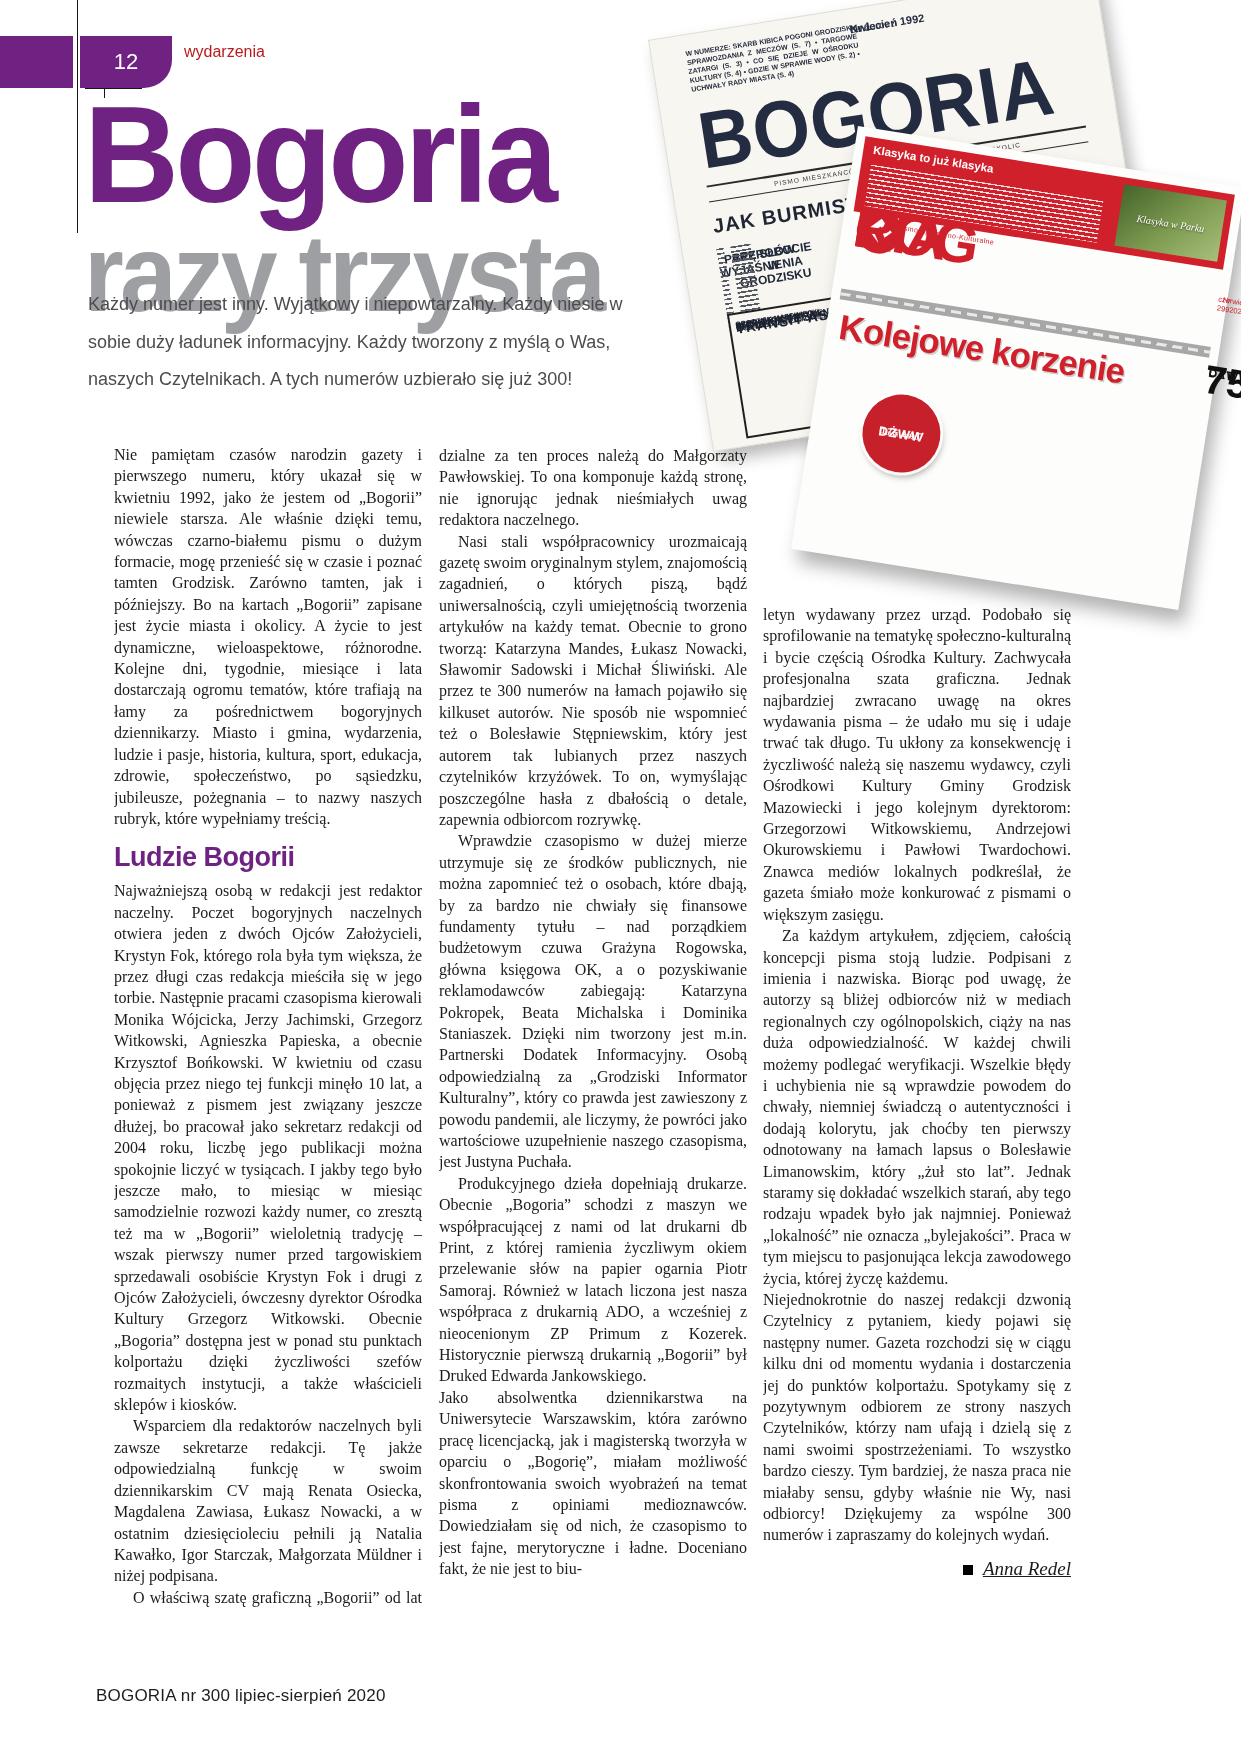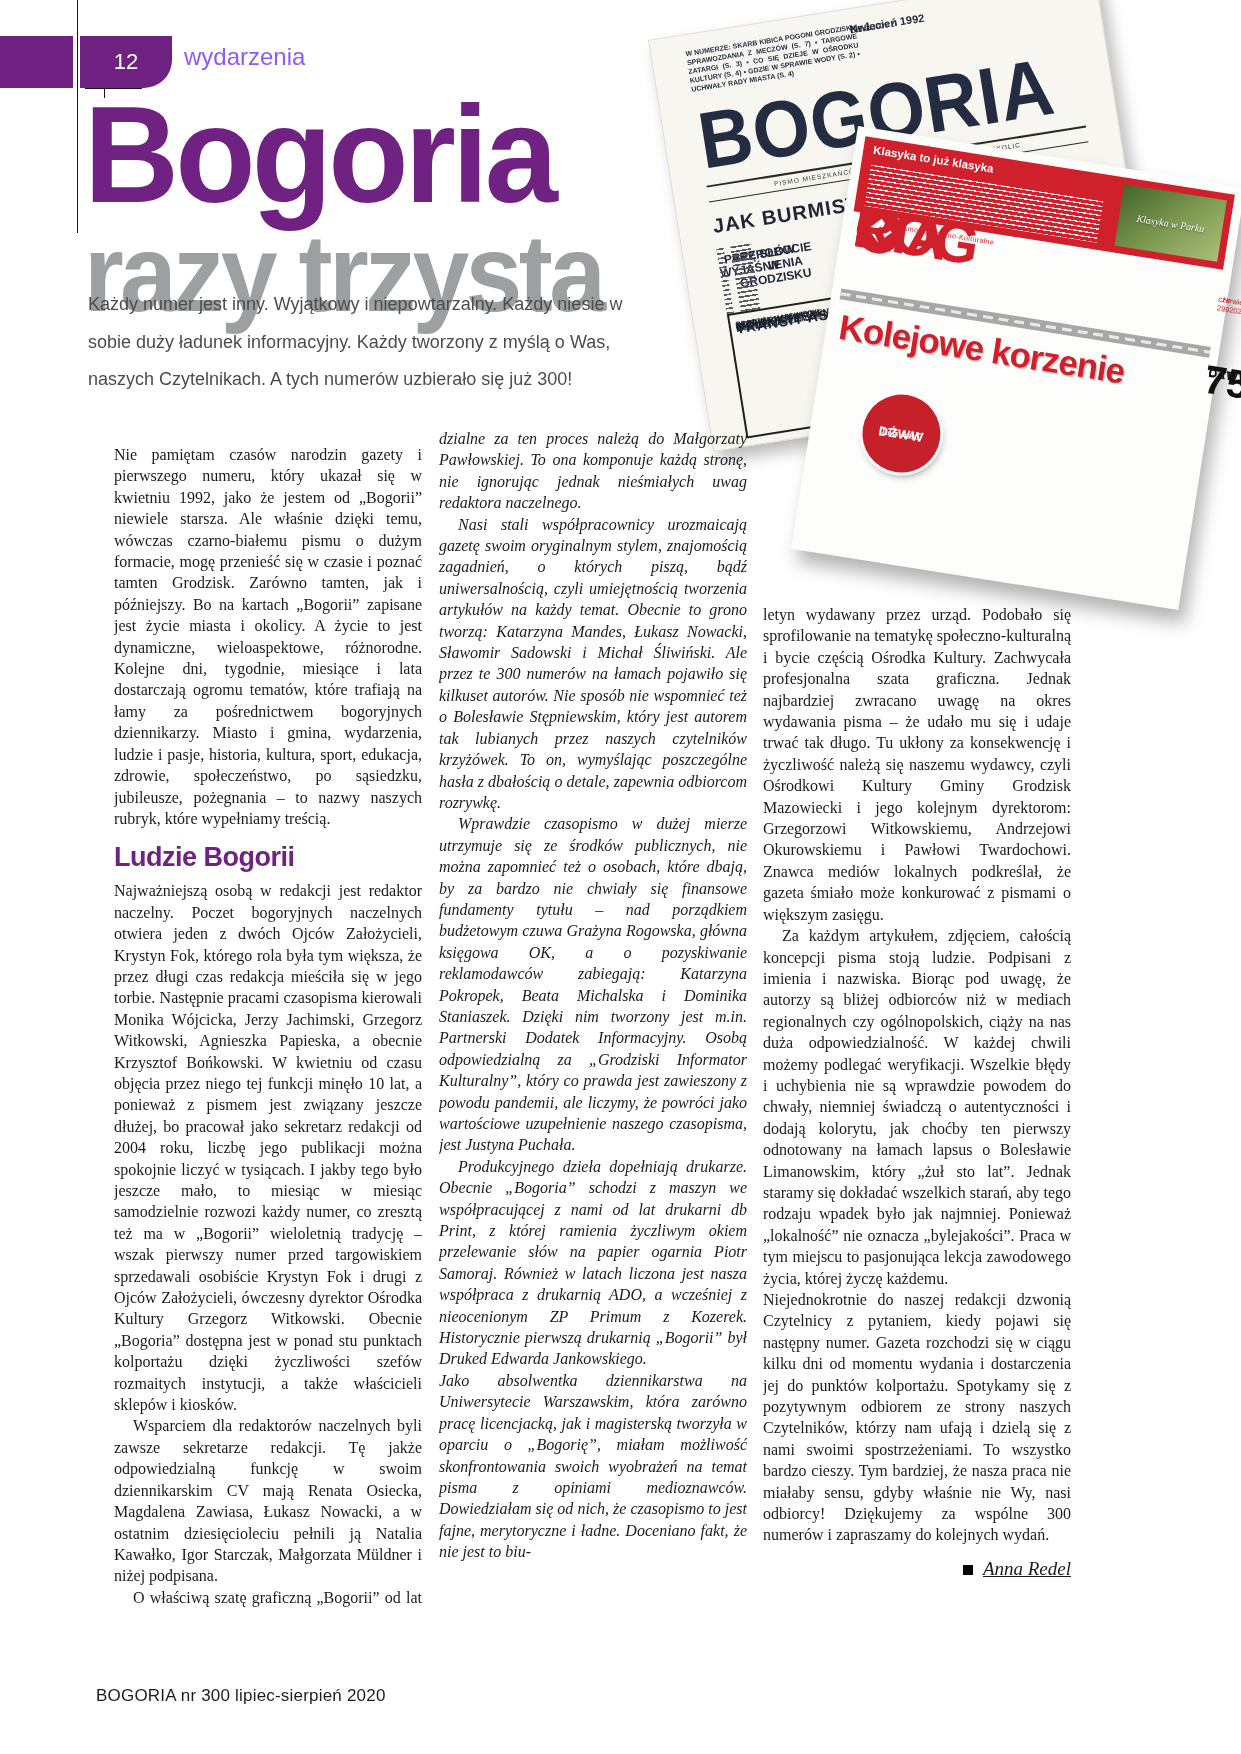--- a/index.html
+++ b/index.html
@@ -9,34 +9,34 @@
   
   .crop-v{position:absolute;left:77px;top:0;width:1px;height:233px;background:#161616;}
   .crop-h{position:absolute;left:85px;top:88px;width:57px;height:1px;background:#161616;}
   .crop-t{position:absolute;left:104px;top:84px;width:1px;height:14px;background:#161616;}
 
   
   .bleed{position:absolute;left:0;top:36px;width:73px;height:52px;background:var(--purple,#6f2282);}
   .page-tab{position:absolute;left:80px;top:36px;width:92px;height:52px;background:var(--purple,#6f2282);
             border-bottom-right-radius:28px;color:#fff;display:flex;align-items:center;justify-content:center;
             font-size:22px;}
-  .section-label{position:absolute;left:184px;top:43px;font-size:24px;color:#8b5cf6;}
+  .section-label{position:absolute;left:184px;top:43px;font-size:16px;color:#b91c1c;}
 
   
   .title1{position:absolute;left:84px;top:86px;font-size:137px;font-weight:bold;line-height:1;
           color:var(--purple,#6f2282);letter-spacing:-4px;transform:scaleX(.96);transform-origin:left top;}
   .title2{position:absolute;left:84px;top:218px;font-size:110px;font-weight:bold;line-height:1;
           color:var(--title-gray,#9d9fa2);letter-spacing:-4px;transform:scaleX(.93);transform-origin:left top;}
   .lead{position:absolute;left:88px;top:286px;width:578px;font-size:18px;line-height:37.5px;color:#4b4c4e;}
 
   
   .col{position:absolute;width:308px;font-family:"Liberation Serif",serif;font-size:16px;line-height:21.4px;
        color:var(--body-text,#1c1b19);text-align:justify;hyphens:auto;-webkit-hyphens:auto;z-index:5;overflow:hidden;margin-left:26px;}
   #col1{left:88px;top:444px;height:1165px;}
-  #col2{left:413px;top:428px;height:1220px;font-style:italic;}
+  #col2{left:413px;top:445px;height:1220px;}
   #col3{left:737px;top:604px;height:1110px;}
   .body-p{margin:0;}
   .body-p.ind{text-indent:19px;}
   .col-heading{font-family:"Liberation Sans",sans-serif;font-weight:bold;font-size:27px;line-height:31px;
                color:var(--purple,#6f2282);margin:13px 0 7px;letter-spacing:-.5px;text-align:left;}
   .signature{text-align:right;margin-top:12px;}
   .sq{display:inline-block;width:10px;height:10px;background:#000;margin-right:10px;}
   .author{font-style:italic;font-size:19px;text-decoration:underline;}
 
   .footer{position:absolute;left:88px;top:1686px;font-size:17px;color:#1d1d1d;letter-spacing:.2px;margin-left:8px;}

